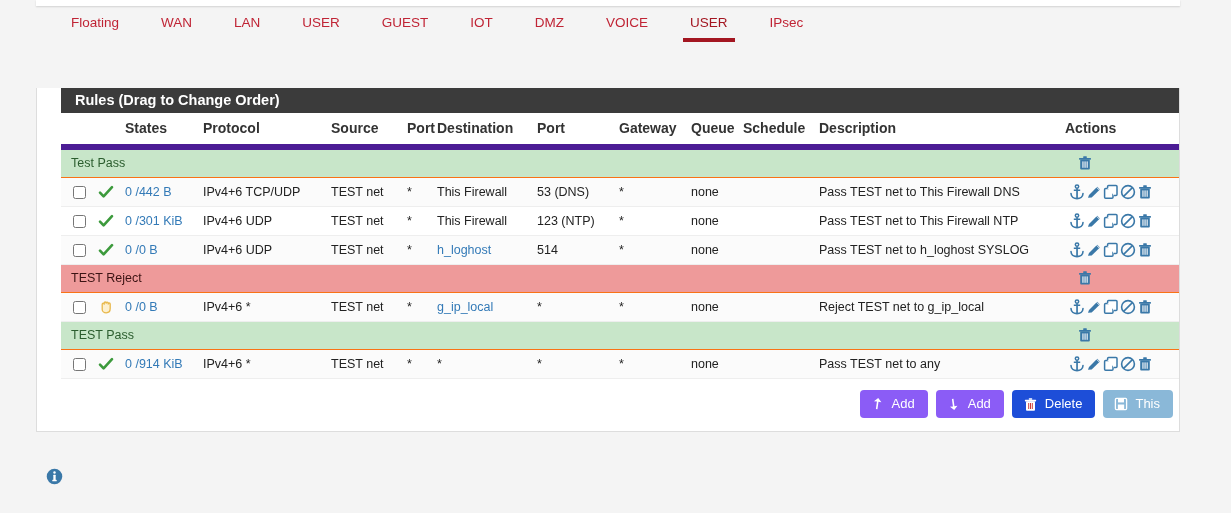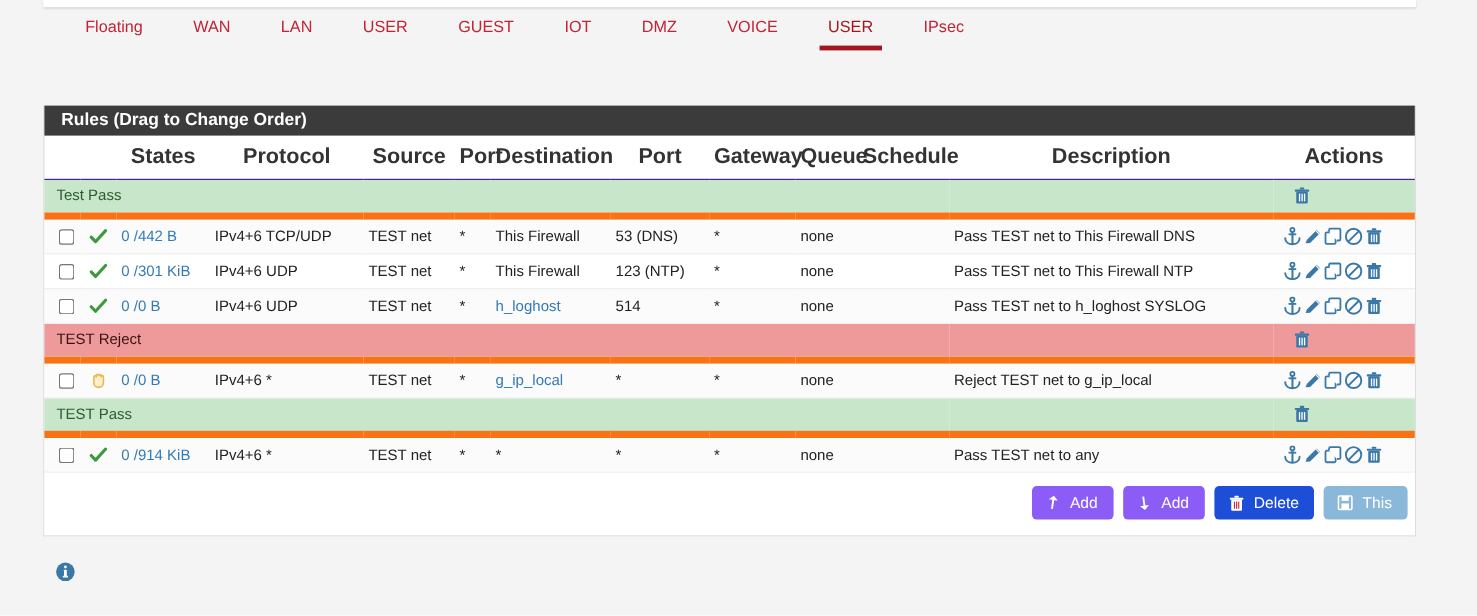--- a/index.html
+++ b/index.html
@@ -40,39 +40,40 @@
     position:absolute; left:14px; right:14px; bottom:0; height:4px;
     background:#a31621;
   }
 
   
   .panel {
     position:absolute; left:36px; top:88px; width:1144px;
     background:#fff;
     border:1px solid #ddd;
     border-top:none;
+    padding-left:24px;
   }
   .panel-heading {
     background:#3b3b3b;
     color:#fff;
     font-size:14.5px;
     font-weight:bold;
     padding:6px 12px 7px 14px;
     height:25px;
     line-height:13px;
   }
 
   table.rules { width:100%; border-collapse:collapse; table-layout:fixed; }
   table.rules th {
-    text-align:center;
-    font-size:18px;
+    text-align:left;
+    font-size:14px;
     font-weight:bold;
     color:#333;
     padding:7px 4px 8px 4px;
-    border-bottom:1px solid #4c1d95;
+    border-bottom:6px solid #4c1d95;
     white-space:nowrap;
   }
   table.rules td {
     padding:6px 4px;
     border-bottom:1px solid #eee;
     font-size:12.5px;
     vertical-align:middle;
     white-space:nowrap;
     overflow:hidden;
   }
@@ -108,21 +109,21 @@
   .link { color:#337ab7; text-decoration:none; cursor:pointer; }
 
   input.rowchk {
     width:13px; height:13px; margin:0; vertical-align:middle; cursor:pointer;
   }
 
   
   tr.sep td {
     padding:5px 4px 6px 10px;
     font-size:12.5px;
-    border-bottom:6px solid #f97316;
+    border-bottom:1px solid #f97316;
   }
   tr.sep.green td { background:#c8e6c9; color:#2b5d2e; }
   tr.sep.red   td { background:#ee9a9a; color:#3b1313; }
 
   
   .ico { display:inline-block; vertical-align:middle; line-height:0; }
   .acts { display:flex; align-items:center; gap:1px; padding-left:4px; }
   .acts .ico { cursor:pointer; }
   .septrash { cursor:pointer; }
 

